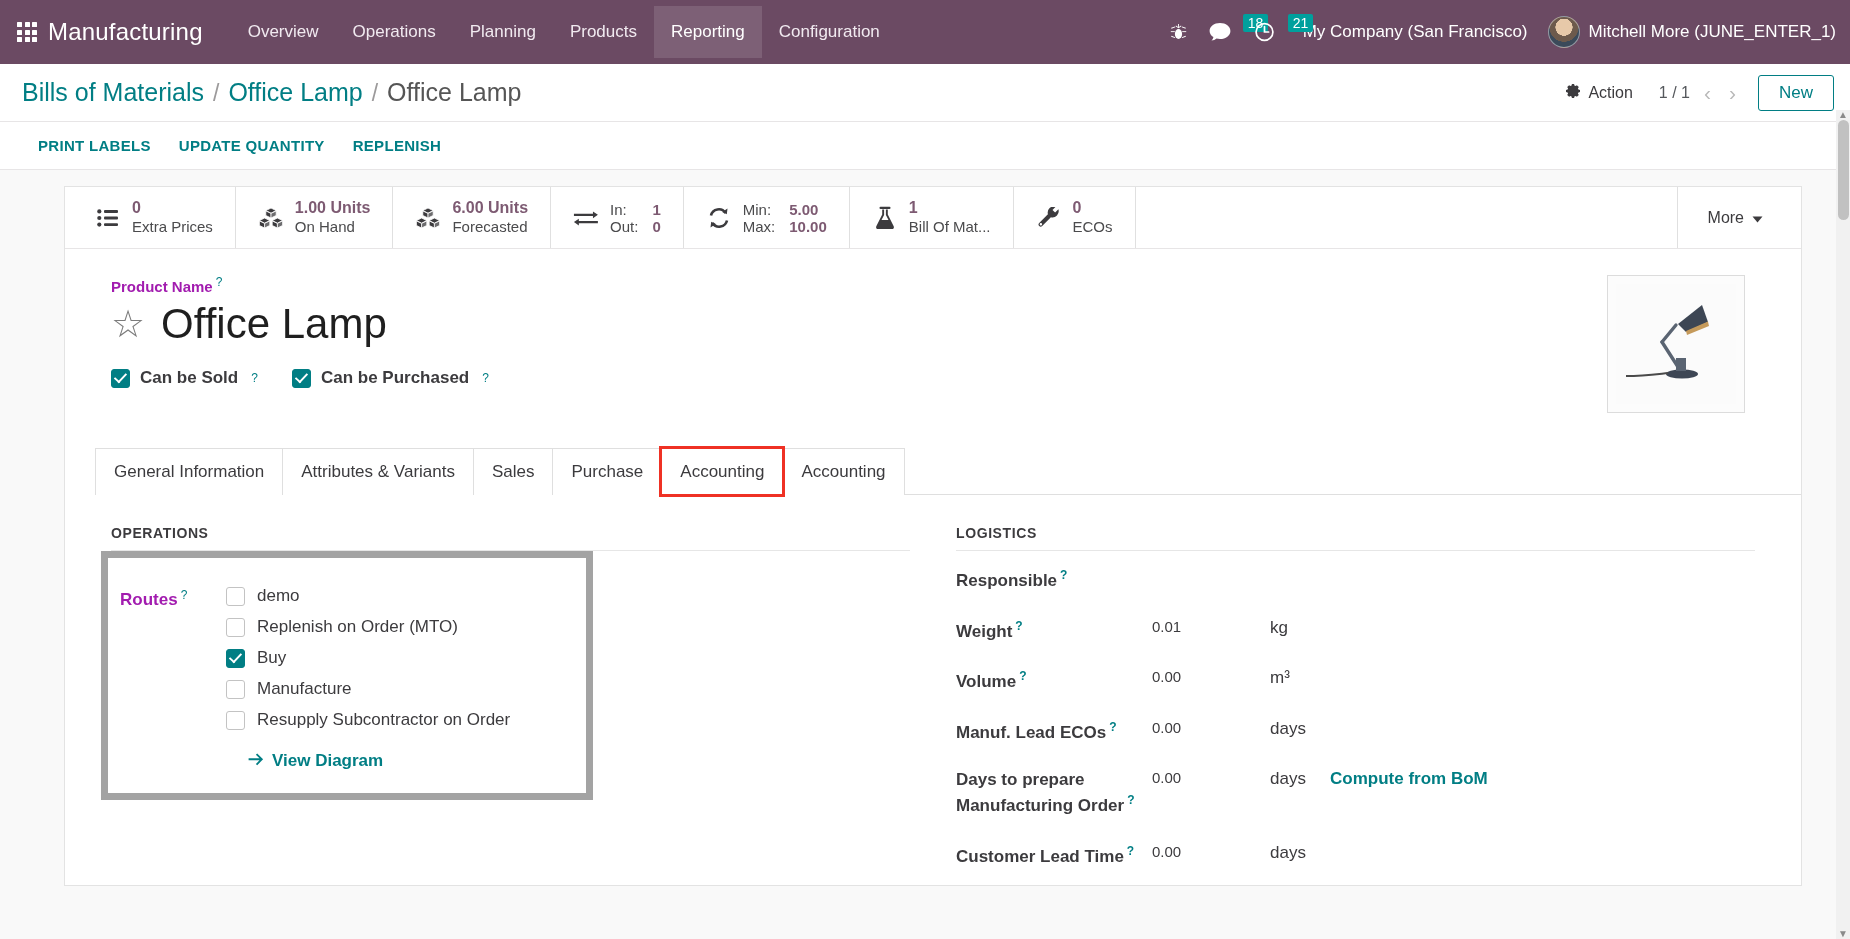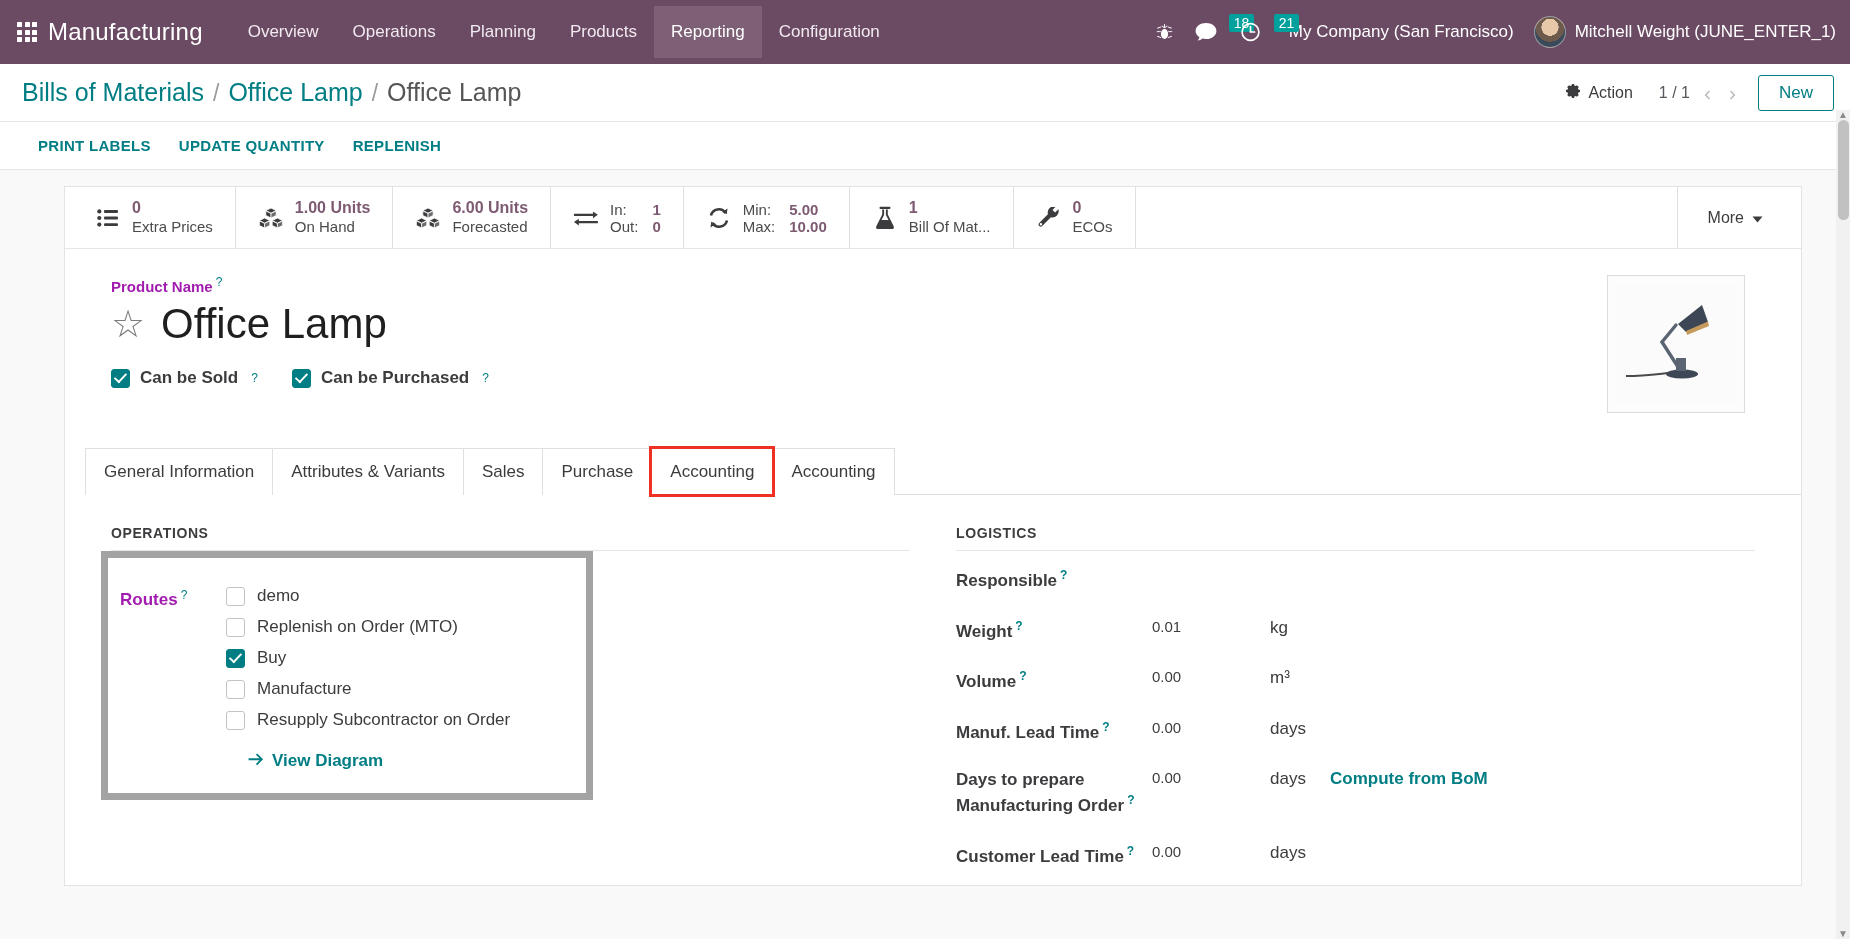--- a/index.html
+++ b/index.html
@@ -233,21 +233,21 @@
     margin: 0 56px 0 0;
     background: #fcfcfc;
     display:flex; align-items:center; justify-content:center;
     overflow: hidden;
     cursor: pointer;
   }
 
   
   .tabs {
     display: flex;
-    margin: 34px 0 0 20px;
+    margin: 34px 0 0 30px;
     border-bottom: 1px solid #dfdfdf;
     padding-right: 46px;
     align-items: center;
   }
   .tab {
     font-size: 17px;
     color: #3c3b3e;
     padding: 13px 18px;
     border: 1px solid #dfdfdf;
     border-bottom: none;
@@ -376,21 +376,21 @@
     <div class="nav-icon-btn">
       <svg width="22" height="22" viewBox="0 0 22 22">
           <circle cx="10.5" cy="11" r="8.4" fill="none" stroke="#fff" stroke-width="1.7"></circle>
           <path d="M10.5 5.6 V11 H14.6" stroke="#fff" stroke-width="1.7" fill="none" stroke-linecap="round"></path>
         </svg>
       <span class="badge">21</span>
     </div>
     <div class="company-name">My Company (San Francisco)</div>
     <div class="user-box">
       <div class="avatar"></div>
-      <div class="user-name">Mitchell Weight (JUNE_ENTER_1)</div>
+      <div class="user-name">Mitchell More (JUNE_ENTER_1)</div>
     </div>
   </div>
 </div>
 
 <div class="control-panel">
   <div class="breadcrumb">
     <span class="bc-link">Bills of Materials</span>
     <span class="bc-sep">/</span>
     <span class="bc-link">Office Lamp</span>
     <span class="bc-sep">/</span>
@@ -665,21 +665,21 @@
           <div class="lg-label"><span>Weight</span><span class="help-q">?</span></div>
           <div class="lg-val">0.01</div>
           <div class="lg-unit">kg</div>
           <div></div>
 
           <div class="lg-label"><span>Volume</span><span class="help-q">?</span></div>
           <div class="lg-val">0.00</div>
           <div class="lg-unit">m³</div>
           <div></div>
 
-          <div class="lg-label"><span>Manuf. Lead Time</span><span class="help-q">?</span></div>
+          <div class="lg-label"><span>Manuf. Lead ECOs</span><span class="help-q">?</span></div>
           <div class="lg-val">0.00</div>
           <div class="lg-unit">days</div>
           <div></div>
 
           <div class="lg-label"><span>Days to prepare Manufacturing Order</span><span class="help-q">?</span></div>
           <div class="lg-val">0.00</div>
           <div class="lg-unit">days</div>
           <div class="lg-link">Compute from BoM</div>
 
           <div class="lg-label"><span>Customer Lead Time</span><span class="help-q">?</span></div>

